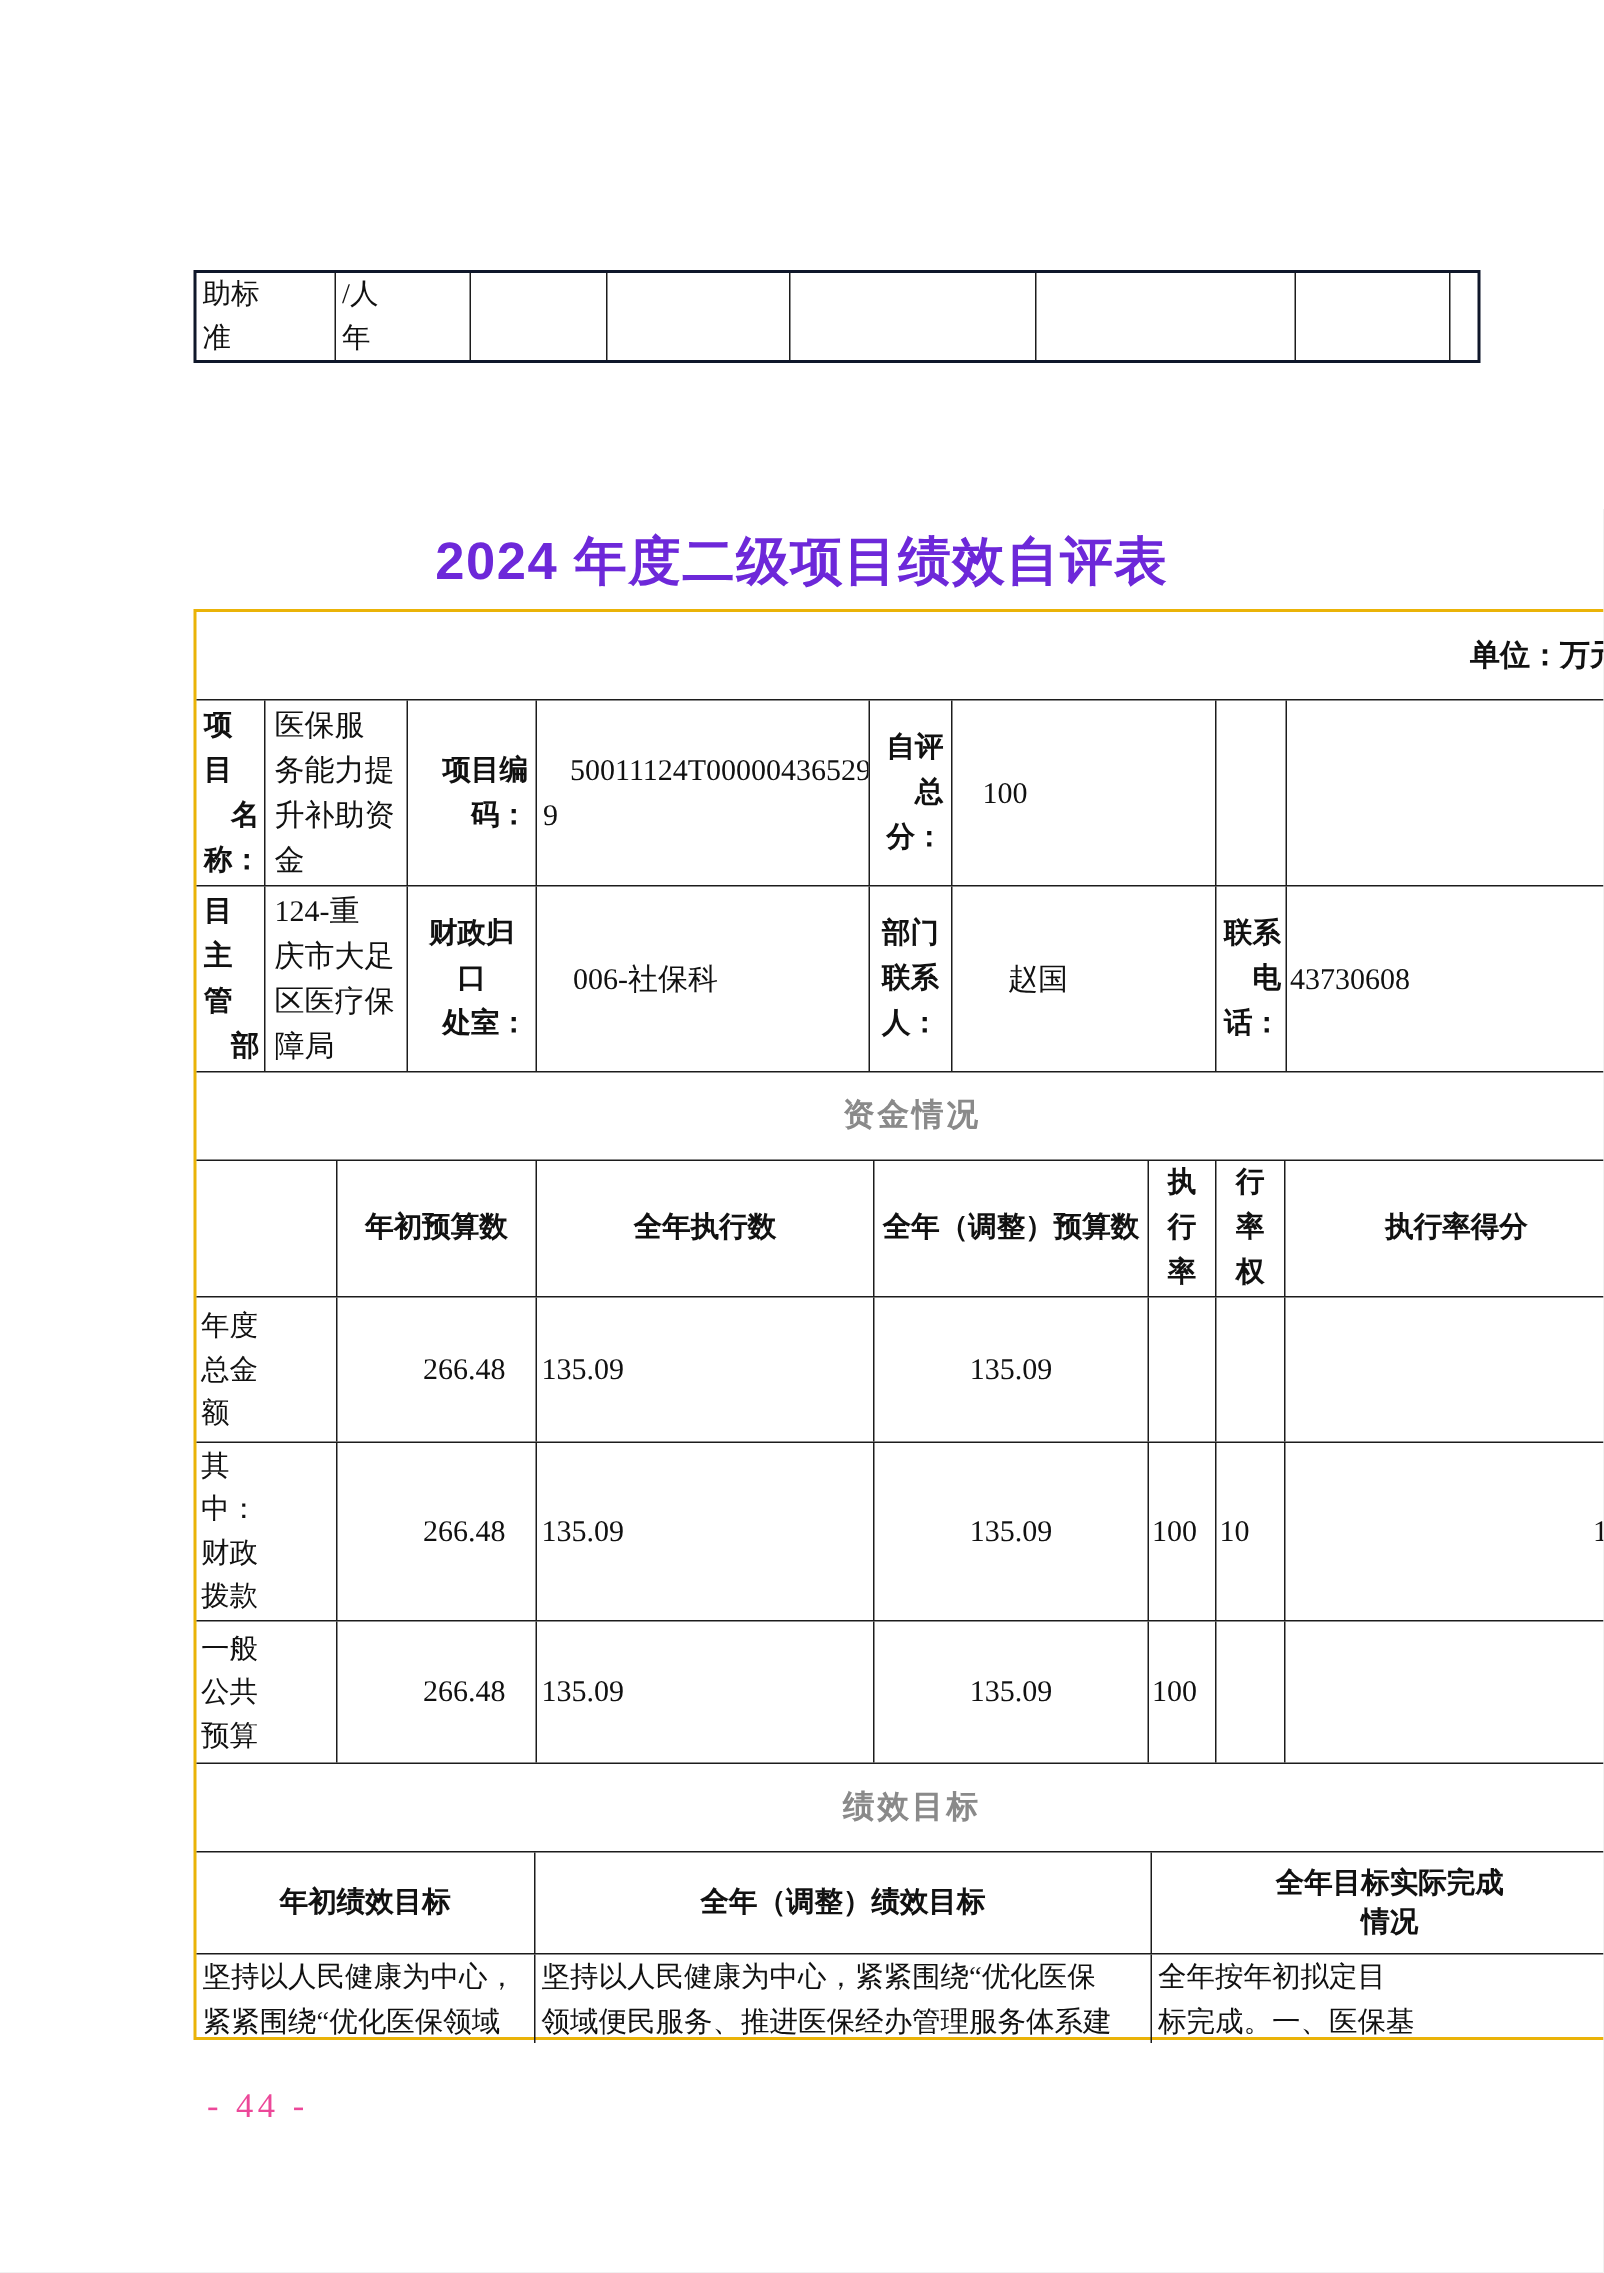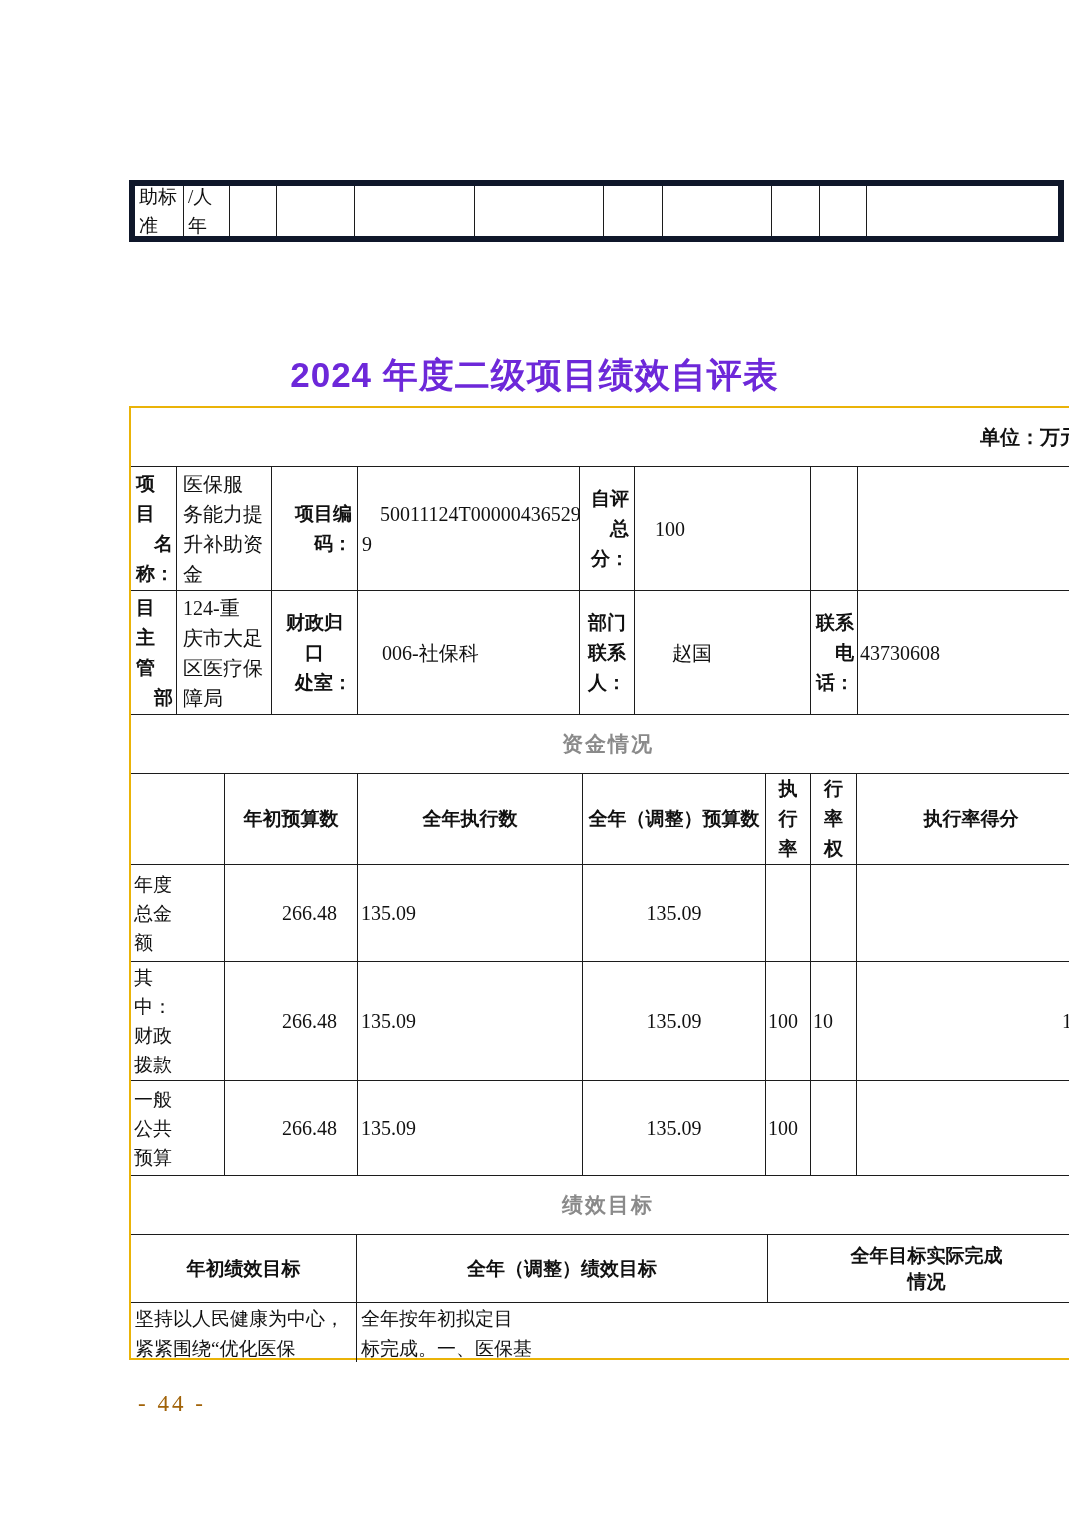--- a/index.html
+++ b/index.html
@@ -21,22 +21,22 @@
 
   .lines{width:100%;padding:0 1px;}
   .ln{line-height:30px;}
   .l{text-align:left}.r{text-align:right}.c{text-align:center}
 
   .j-l{justify-content:flex-start}.j-c{justify-content:center;text-align:center}
   .j-r{justify-content:flex-end;text-align:right}
   .vtop{align-items:flex-start}
 
   
-  .toptable{left:129px;top:180px;width:935px;height:62px;border:6px solid #0f172a;
-            display:grid;grid-template-columns:48px 46px 47px 78px 120px 129px 59px 109px 48px 47px 1fr;}
+  .toptable{left:129px;top:180px;width:858px;height:62px;border:2px solid #0f172a;
+            display:grid;grid-template-columns:48px 46px 47px 78px 120px 129px 59px 109px 48px 47px 1fr;gap:44px;}
   .toptable .cell{font-size:19px;line-height:29px;white-space:pre-line;}
 
   .doc-title{left:129px;top:349px;width:811px;height:52px;text-align:center;
              font-family:"Liberation Sans",sans-serif;font-weight:800;font-size:35px;
              line-height:52px;letter-spacing:1px;color:#6d28d9;}
 
   .maintable{left:129px;top:406px;width:958px;height:954px;border:2px solid #eab308;}
 
   .unitrow{grid-template-columns:1fr;height:58px;}
   .inforow{grid-template-columns:45px 95px 86px 222px 55px 176px 47px 1fr;height:124px;}
@@ -48,21 +48,21 @@
   .fr1{height:97px}.fr2{height:119px}.fr3{height:95px}
   .fund-label{font-size:19px;line-height:29px;white-space:pre-line;padding-left:3px;}
   .goalhead{grid-template-columns:225px 411px 1fr;height:68px;}
   .goalrow{grid-template-columns:225px 411px 1fr;height:60px;}
   .gtext{font-size:19px;line-height:30px;white-space:pre-line;padding:1px 4px;}
 
   .unitcell{justify-content:flex-end;padding-right:5px;font-size:20px;}
 
   .code-cell{text-indent:18px;}
   .pagenum{left:138px;top:1391px;font-family:"Liberation Serif",serif;font-size:23px;
-           letter-spacing:3px;color:#a16207;}
+           letter-spacing:3px;color:#ec4899;}
 </style>
 </head>
 <body>
 
 <div class="page">
 
   <div class="abs toptable">
     <div class="cell val">助标
 准</div>
     <div class="cell val">/人
@@ -211,20 +211,22 @@
     </div>
 
     <div class="row goalhead">
       <div class="cell hdserif">年初绩效目标</div>
       <div class="cell hdserif">全年（调整）绩效目标</div>
       <div class="cell hdserif" style="line-height:26px">全年目标实际完成
 情况</div>
     </div>
 
     <div class="row goalrow">
+      <div class="cell val gtext vtop">坚持以人民健康为中心，
+紧紧围绕“优化医保领域</div>
       <div class="cell val gtext vtop">坚持以人民健康为中心，紧紧围绕“优化医保
 领域便民服务、推进医保经办管理服务体系建</div>
       <div class="cell val gtext vtop">全年按年初拟定目
 标完成。一、医保基</div>
     </div>
 
   </div>
 
   <div class="abs pagenum">- 44 -</div>
 

